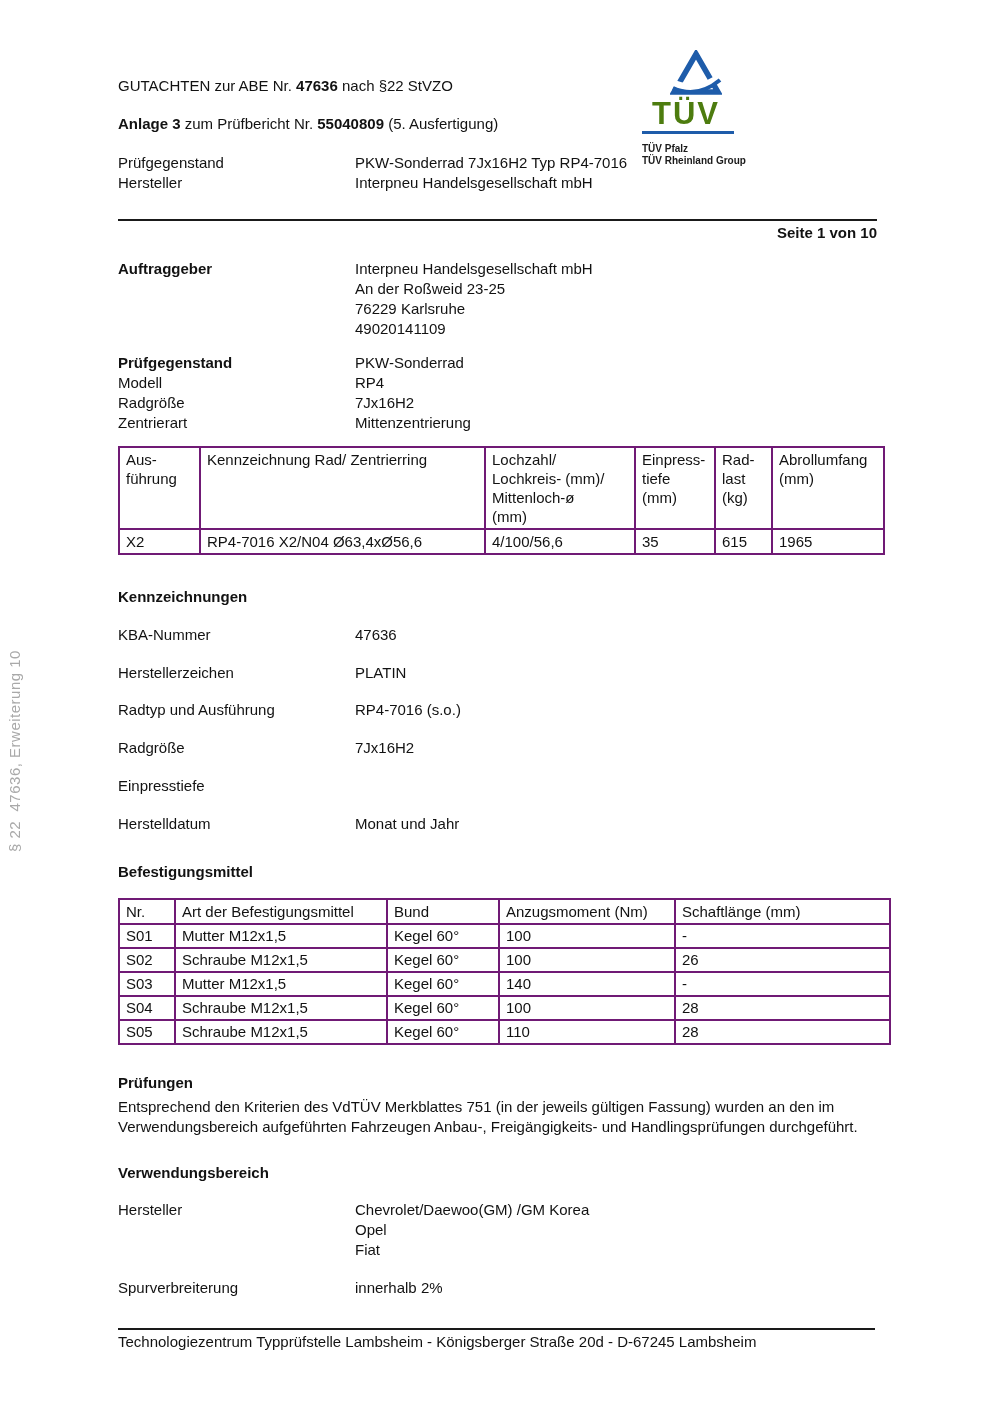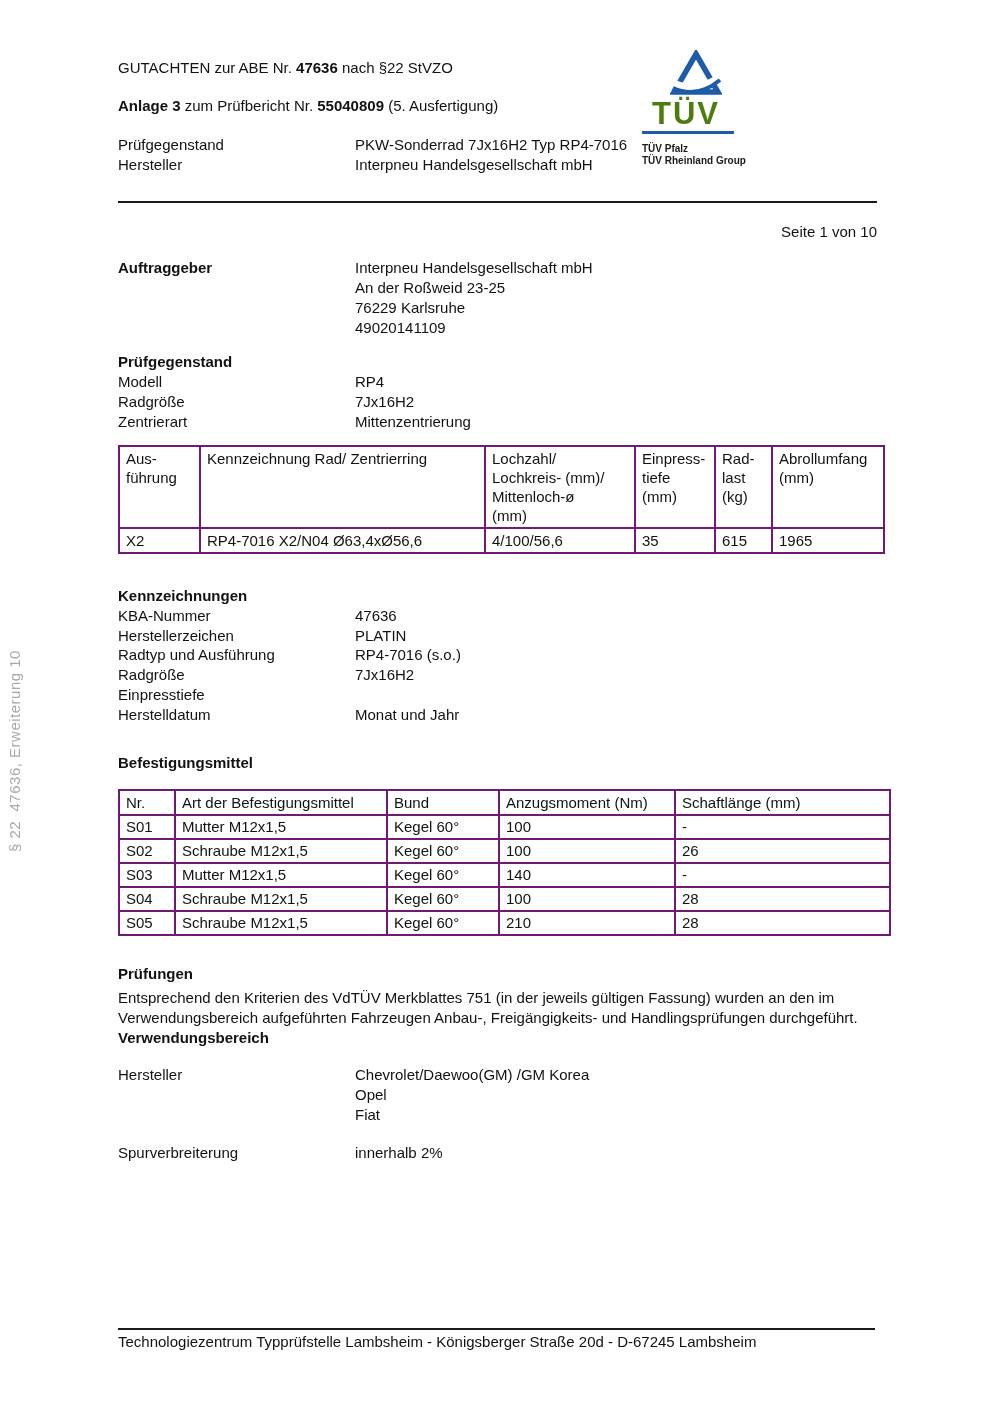--- a/index.html
+++ b/index.html
@@ -11,54 +11,54 @@
     color:#121212;
     position:relative;
     overflow:hidden;
   }
   .content{
     position:absolute;
     left:118px; top:0;
     width:759px;
   }
   .b{font-weight:bold;}
-  .title-line{margin-top:58px; line-height:20px;}
+  .title-line{margin-top:76px; line-height:20px;}
   .subtitle-line{margin-top:18px; line-height:20px;}
   .pair{display:flex; line-height:20px;}
   .pair .lbl{width:237px; flex:0 0 237px;}
   .pair .val{flex:1;}
   .head-pairs{margin-top:19px;}
   .rule{border:none; border-top:2px solid #1a1a1a; margin:26px 0 0 0;}
-  .page-indicator{text-align:right; line-height:18px; margin-top:20px;}
+  .page-indicator{text-align:right; line-height:18px; margin-top:3px;font-weight:bold;}
   .client-block{margin-top:17px;}
   .val-lines div{line-height:20px;}
   .testobj-block{margin-top:14px;}
   table{border-collapse:collapse; table-layout:fixed; margin-top:0;}
   td,th{
     border:2px solid #701a75;
     padding:2px 6px;
     text-align:left;
     vertical-align:top;
     font-weight:normal;
     font-size:15px;
     line-height:19px;
     overflow:hidden;
   }
   .wheel-table{width:765px; margin-top:13px;}
   .wheel-table th{white-space:pre-line;}
   .wheel-table td{line-height:19px;}
   .heading{font-weight:bold; line-height:20px;}
   .markings-heading{margin-top:32px;}
-  .markings-rows .pair{line-height:19.7px;}
+  .markings-rows .pair{line-height:19.7px;margin-top:18px;}
   .fasteners-heading{margin-top:29px;}
   .fasteners-table{width:771px; margin-top:16px;}
   .fasteners-table td{line-height:18px;}
   .tests-heading{margin-top:28px;}
   .tests-text{margin-top:4px; line-height:20px; width:759px;}
-  .usage-heading{}
+  .usage-heading{margin-top:26px;}
   .usage-manufacturers{margin-top:17px;}
   .usage-track{margin-top:18px;}
   
   .logo{
     position:absolute;
     left:642px; top:50px;
     width:120px;
     text-align:left;
   }
   .logo-triangle{display:block; margin-left:28px;}
@@ -139,20 +139,21 @@
         <div>An der Roßweid 23-25</div>
         <div>76229 Karlsruhe</div>
         <div>49020141109</div>
       </span>
     </div>
   </div>
 
   <div class="testobj-block">
     <div class="pair">
       <span class="lbl b">Prüfgegenstand</span>
+      <span class="val">PKW-Sonderrad</span>
     </div>
     <div class="pair">
       <span class="lbl">Modell</span>
       <span class="val">RP4</span>
     </div>
     <div class="pair">
       <span class="lbl">Radgröße</span>
       <span class="val">7Jx16H2</span>
     </div>
     <div class="pair">
@@ -268,21 +269,21 @@
       <td>S04</td>
       <td>Schraube M12x1,5</td>
       <td>Kegel 60°</td>
       <td>100</td>
       <td>28</td>
     </tr>
     <tr>
       <td>S05</td>
       <td>Schraube M12x1,5</td>
       <td>Kegel 60°</td>
-      <td>210</td>
+      <td>110</td>
       <td>28</td>
     </tr>
   </tbody>
     </table>
 
   <div class="heading tests-heading">Prüfungen</div>
   <div class="tests-text">Entsprechend den Kriterien des VdTÜV Merkblattes 751 (in der jeweils gültigen Fassung) wurden an den im Verwendungsbereich aufgeführten Fahrzeugen Anbau-, Freigängigkeits- und Handlingsprüfungen durchgeführt.</div>
 
   <div class="heading usage-heading">Verwendungsbereich</div>
   <div class="usage-manufacturers">

